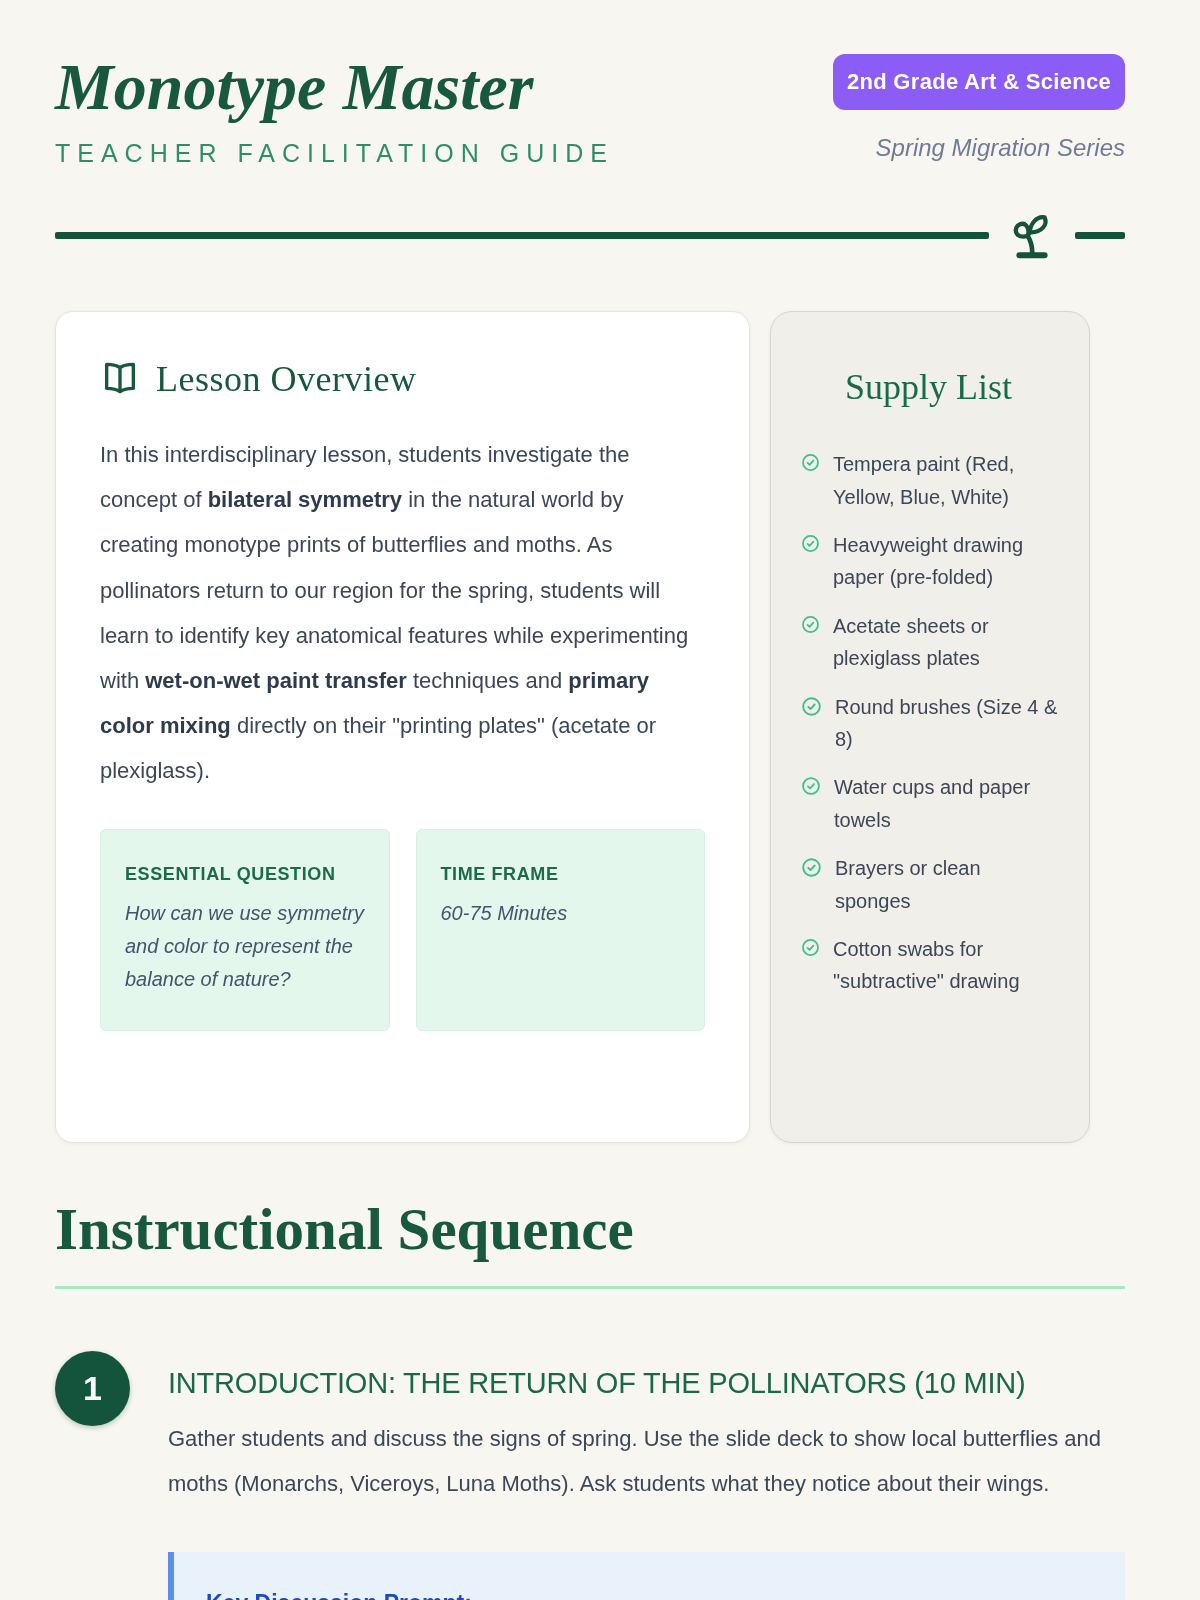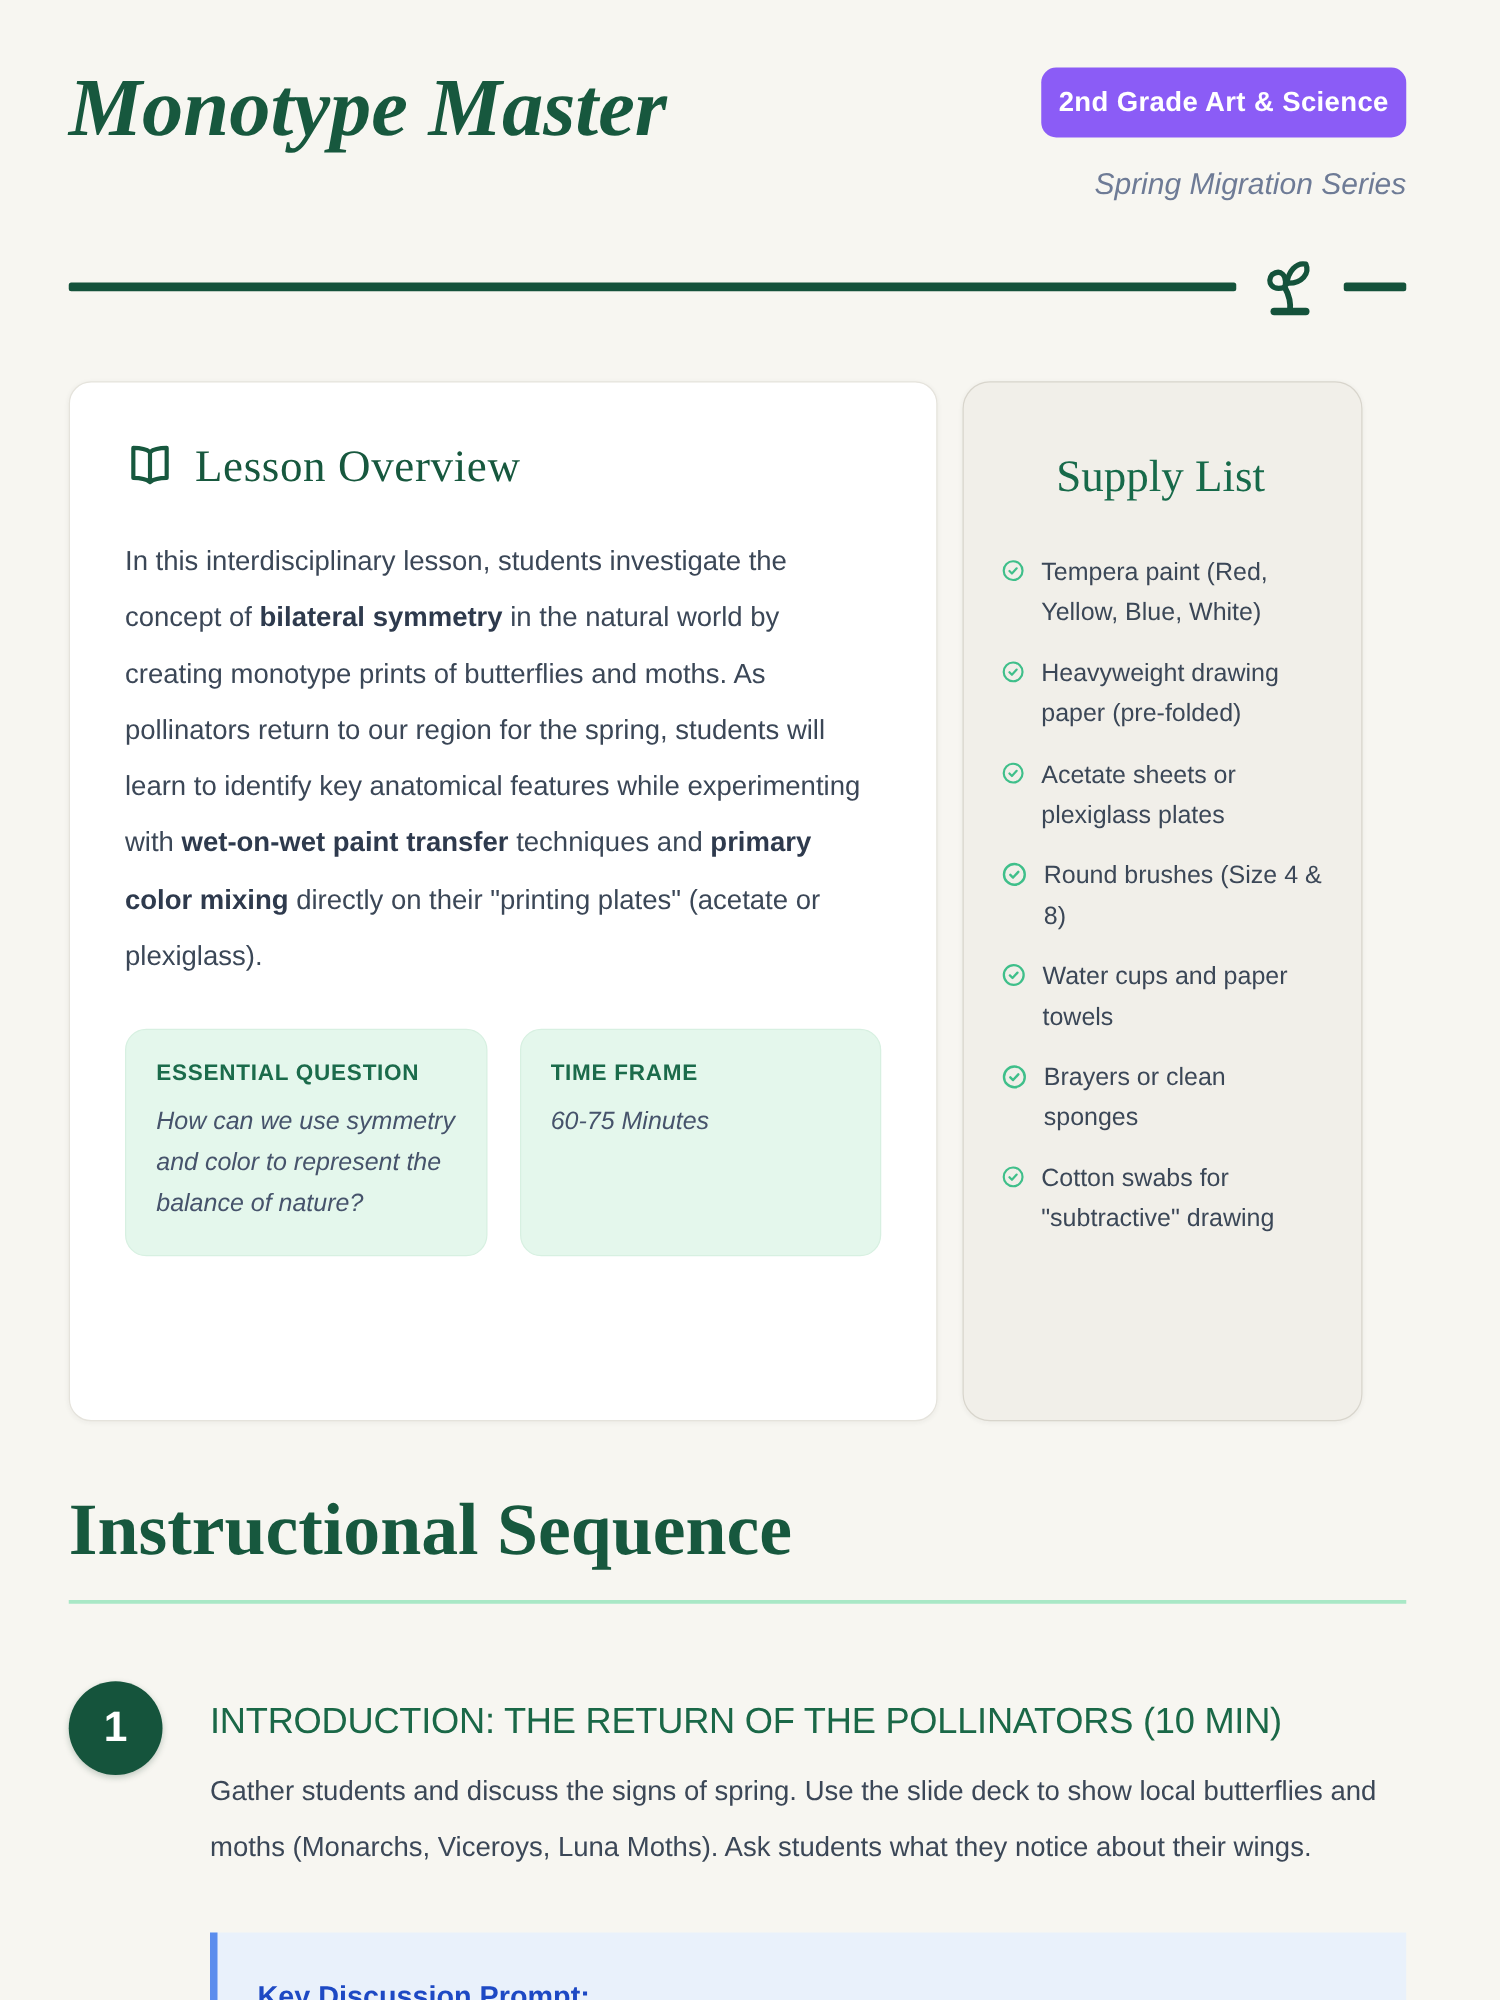--- a/index.html
+++ b/index.html
@@ -54,22 +54,22 @@
     font-family: "Liberation Serif", serif; font-weight: 500;
     font-size: 36px; color: #17583e; letter-spacing: 0.5px;
   }
   .overview-text {
     margin-top: 32px; font-size: 22px; line-height: 2.05; color: #3b4757;
   }
   .overview-text strong { color: #2e3a4d; font-weight: 700; }
 
   .info-boxes { display: grid; grid-template-columns: 1fr 1fr; column-gap: 26px; margin-top: 36px; }
   .info-box {
-    background: #e4f7ec; border: 1px solid #d7f0e1; border-radius: 17px;
-    padding: 24px 24px;
+    background: #e4f7ec; border: 1px solid #d7f0e1; border-radius: 6px;
+    padding: 34px 24px;
   }
   .info-box .label {
     font-size: 18px; font-weight: 700; color: #1b6b4b; letter-spacing: 0.6px;
   }
   .info-box .value {
     margin-top: 12px; font-size: 20px; font-style: italic;
     color: #46536b; line-height: 1.65;
   }
 
   
@@ -117,20 +117,21 @@
   .callout .callout-label { font-size: 23px; font-weight: 700; color: #1d49c4; }
 </style>
 </head>
 <body>
 
 <div class="page">
 
   <div class="header">
     <div class="header-left">
       <div class="doc-title">Monotype Master</div>
+      <div class="doc-subtitle">TEACHER FACILITATION GUIDE</div>
     </div>
     <div class="header-right">
       <span class="grade-badge">2nd Grade Art &amp; Science</span>
       <div class="series-label">Spring Migration Series</div>
     </div>
   </div>
 
   <div class="divider">
     <div class="bar-long"></div>
     <svg class="sprout" width="54" height="54" viewBox="0 0 64 64" fill="none" stroke="#14523b" stroke-linecap="round" stroke-linejoin="round">

